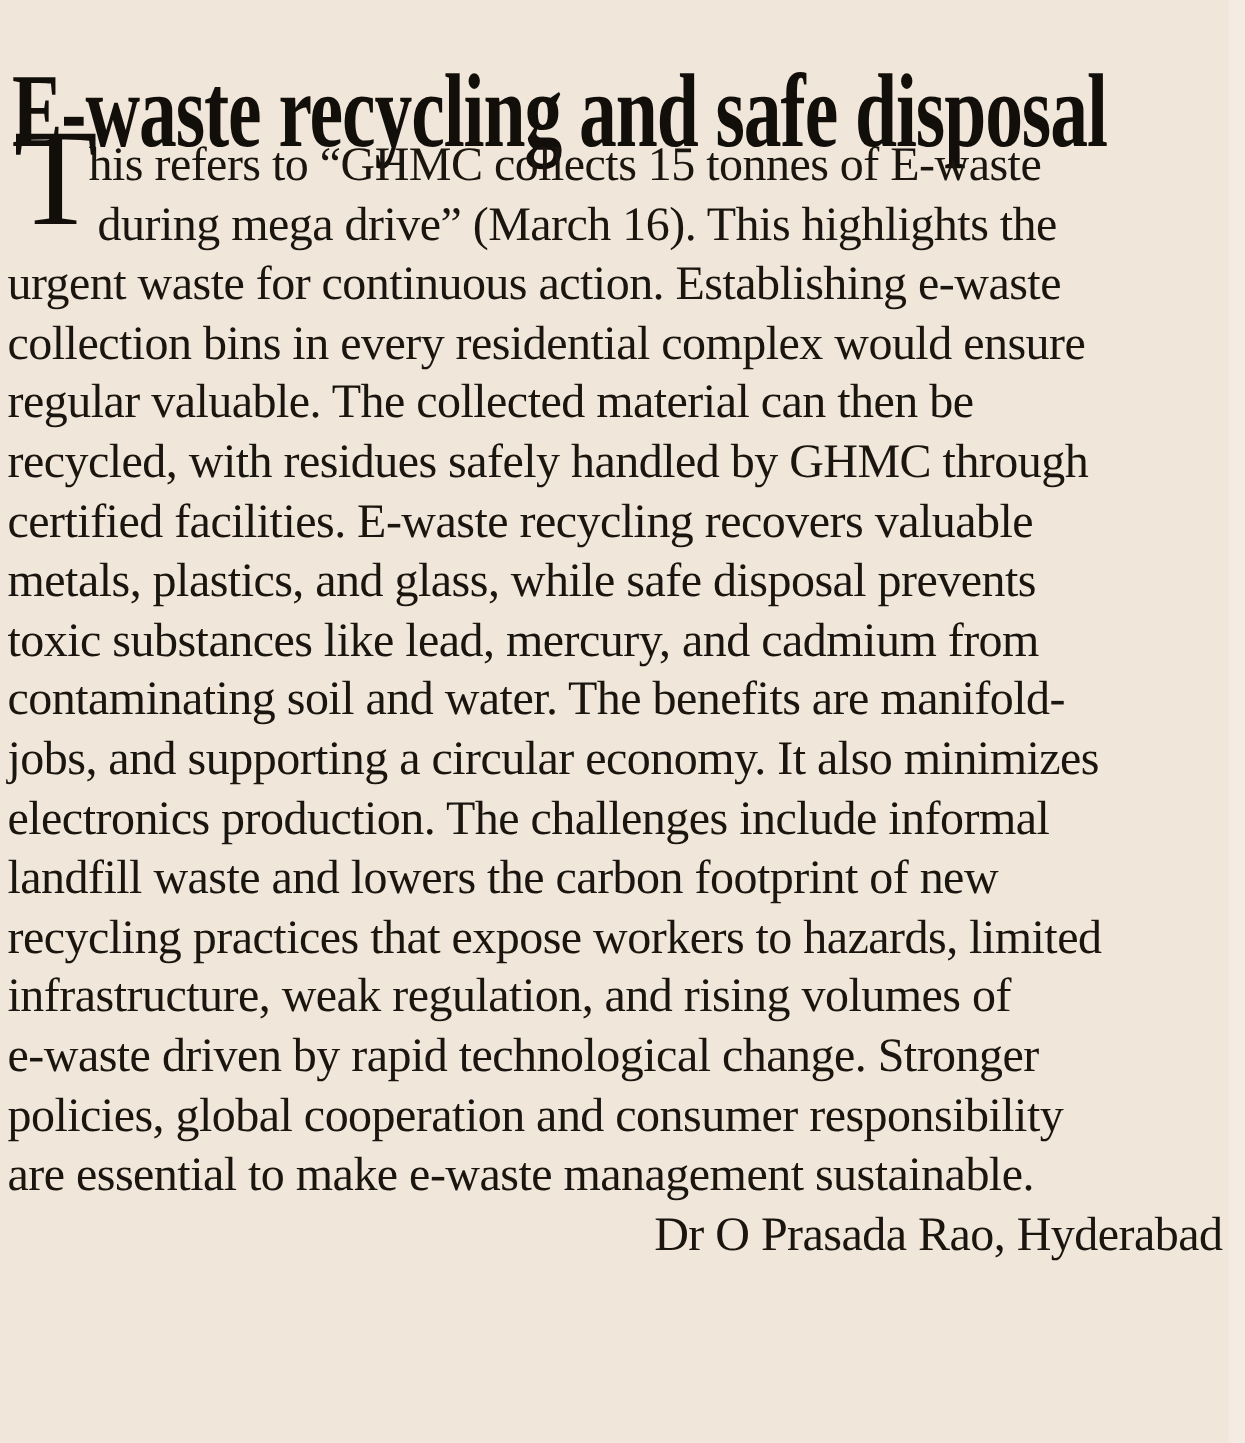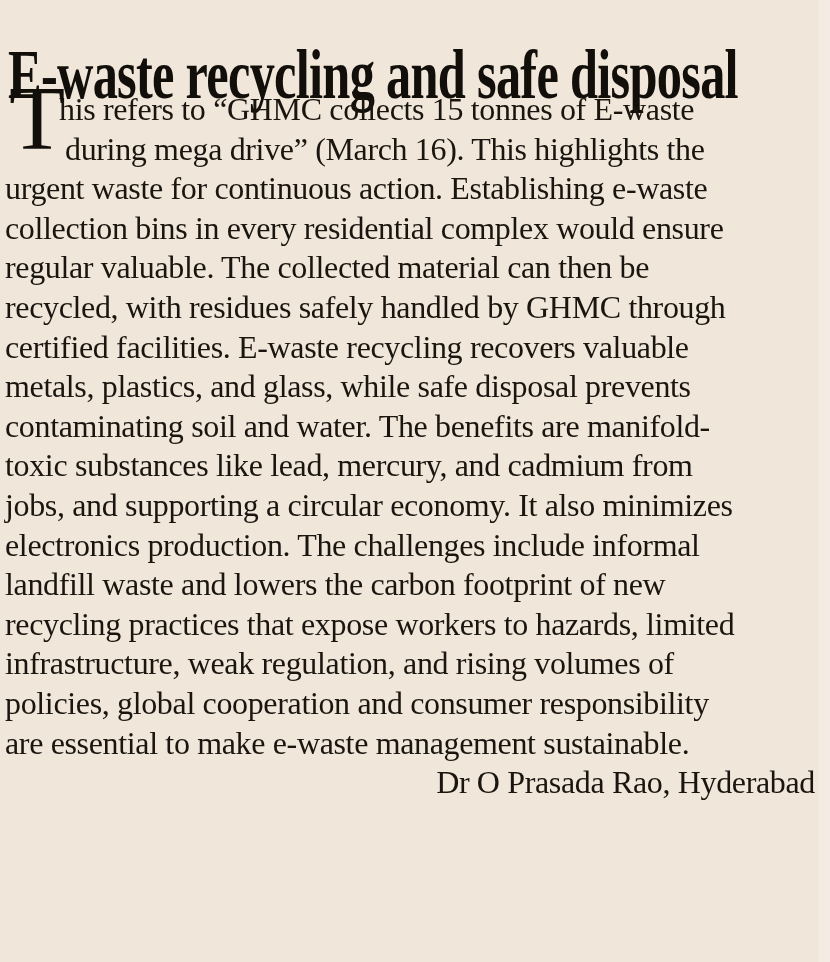--- a/index.html
+++ b/index.html
@@ -82,25 +82,26 @@
 <div class="article-body">
   <span class="drop-cap">T</span>
   <div class="body-line indent-1">his refers to “GHMC collects 15 tonnes of E-waste</div>
   <div class="body-line indent-2">during mega drive” (March 16). This highlights the</div>
   <div class="body-line">urgent waste for continuous action. Establishing e-waste</div>
   <div class="body-line">collection bins in every residential complex would ensure</div>
   <div class="body-line">regular valuable. The collected material can then be</div>
   <div class="body-line">recycled, with residues safely handled by GHMC through</div>
   <div class="body-line">certified facilities. E-waste recycling recovers valuable</div>
   <div class="body-line">metals, plastics, and glass, while safe disposal prevents</div>
+  <div class="body-line">toxic substances like lead, mercury, and cadmium from</div>
   <div class="body-line">contaminating soil and water. The benefits are manifold-</div>
-  <div class="body-line">toxic substances like lead, mercury, and cadmium from</div>
   <div class="body-line">jobs, and supporting a circular economy. It also minimizes</div>
   <div class="body-line">electronics production. The challenges include informal</div>
   <div class="body-line">landfill waste and lowers the carbon footprint of new</div>
   <div class="body-line">recycling practices that expose workers to hazards, limited</div>
   <div class="body-line">infrastructure, weak regulation, and rising volumes of</div>
+  <div class="body-line">e-waste driven by rapid technological change. Stronger</div>
   <div class="body-line">policies, global cooperation and consumer responsibility</div>
   <div class="body-line">are essential to make e-waste management sustainable.</div>
   <div class="signature"><span class="author">Dr O Prasada Rao</span><span>, Hyderabad</span></div>
 </div>
 
 <h1 class="headline headline-bottom"><span class="squeeze">Go for a contingency fund</span></h1>
 
 </body></html>

